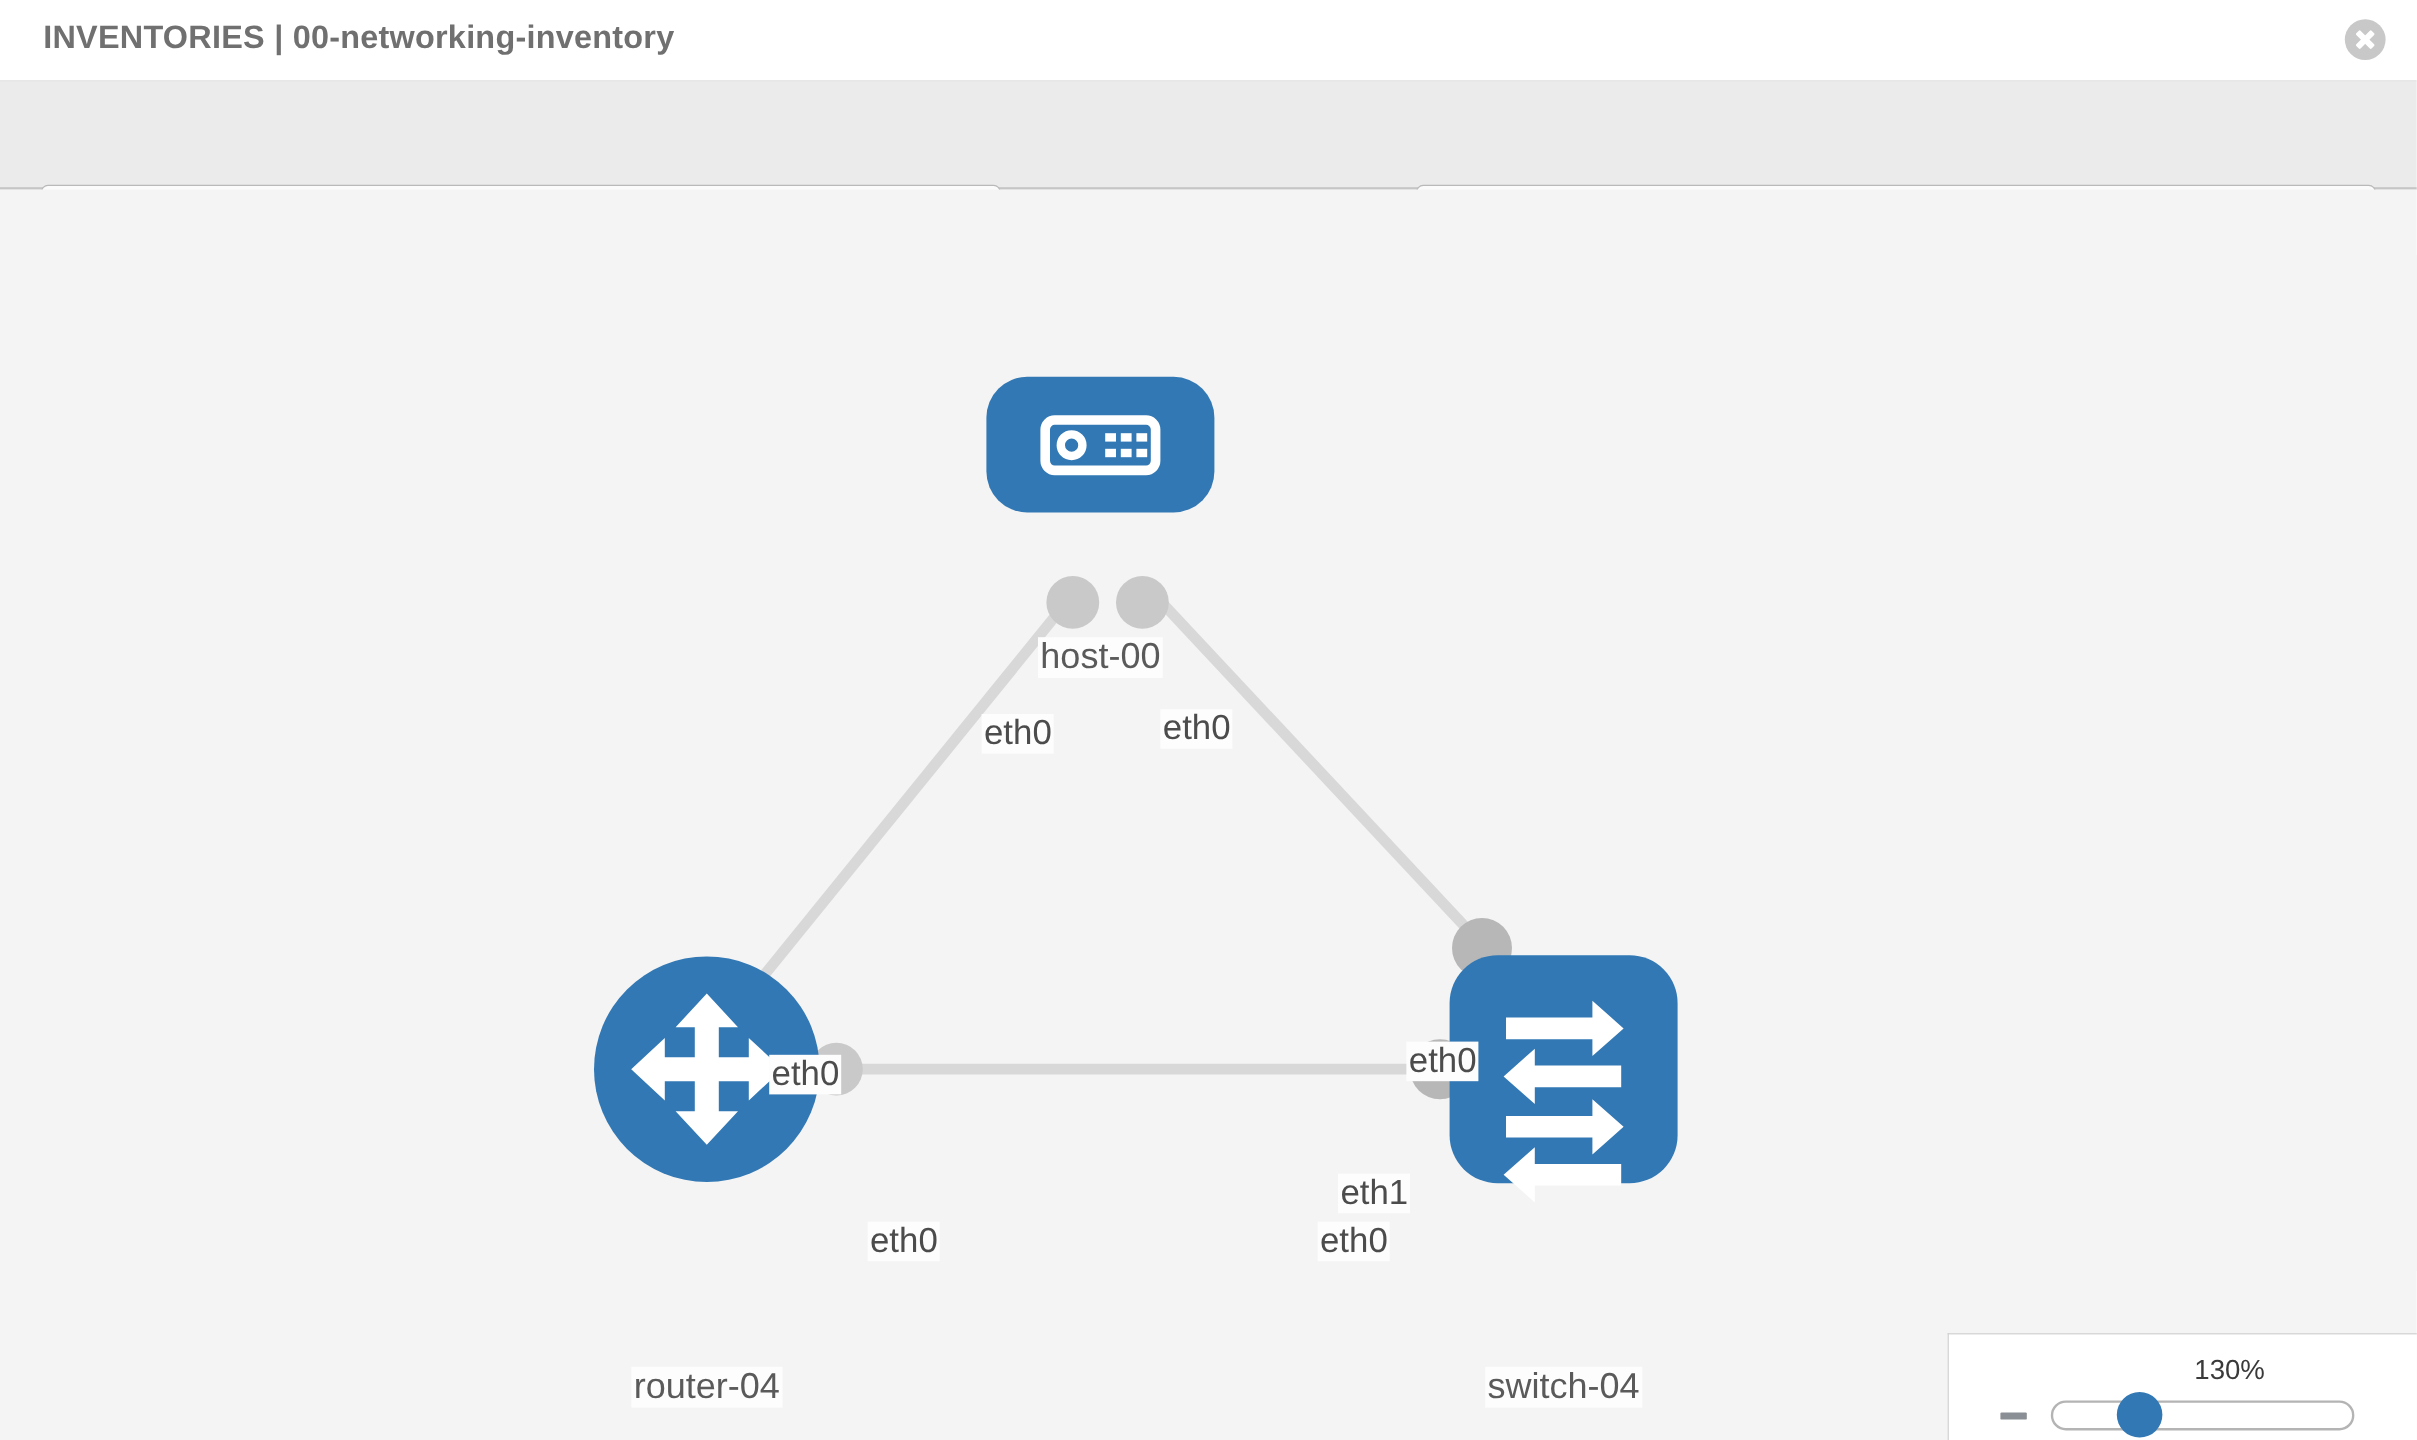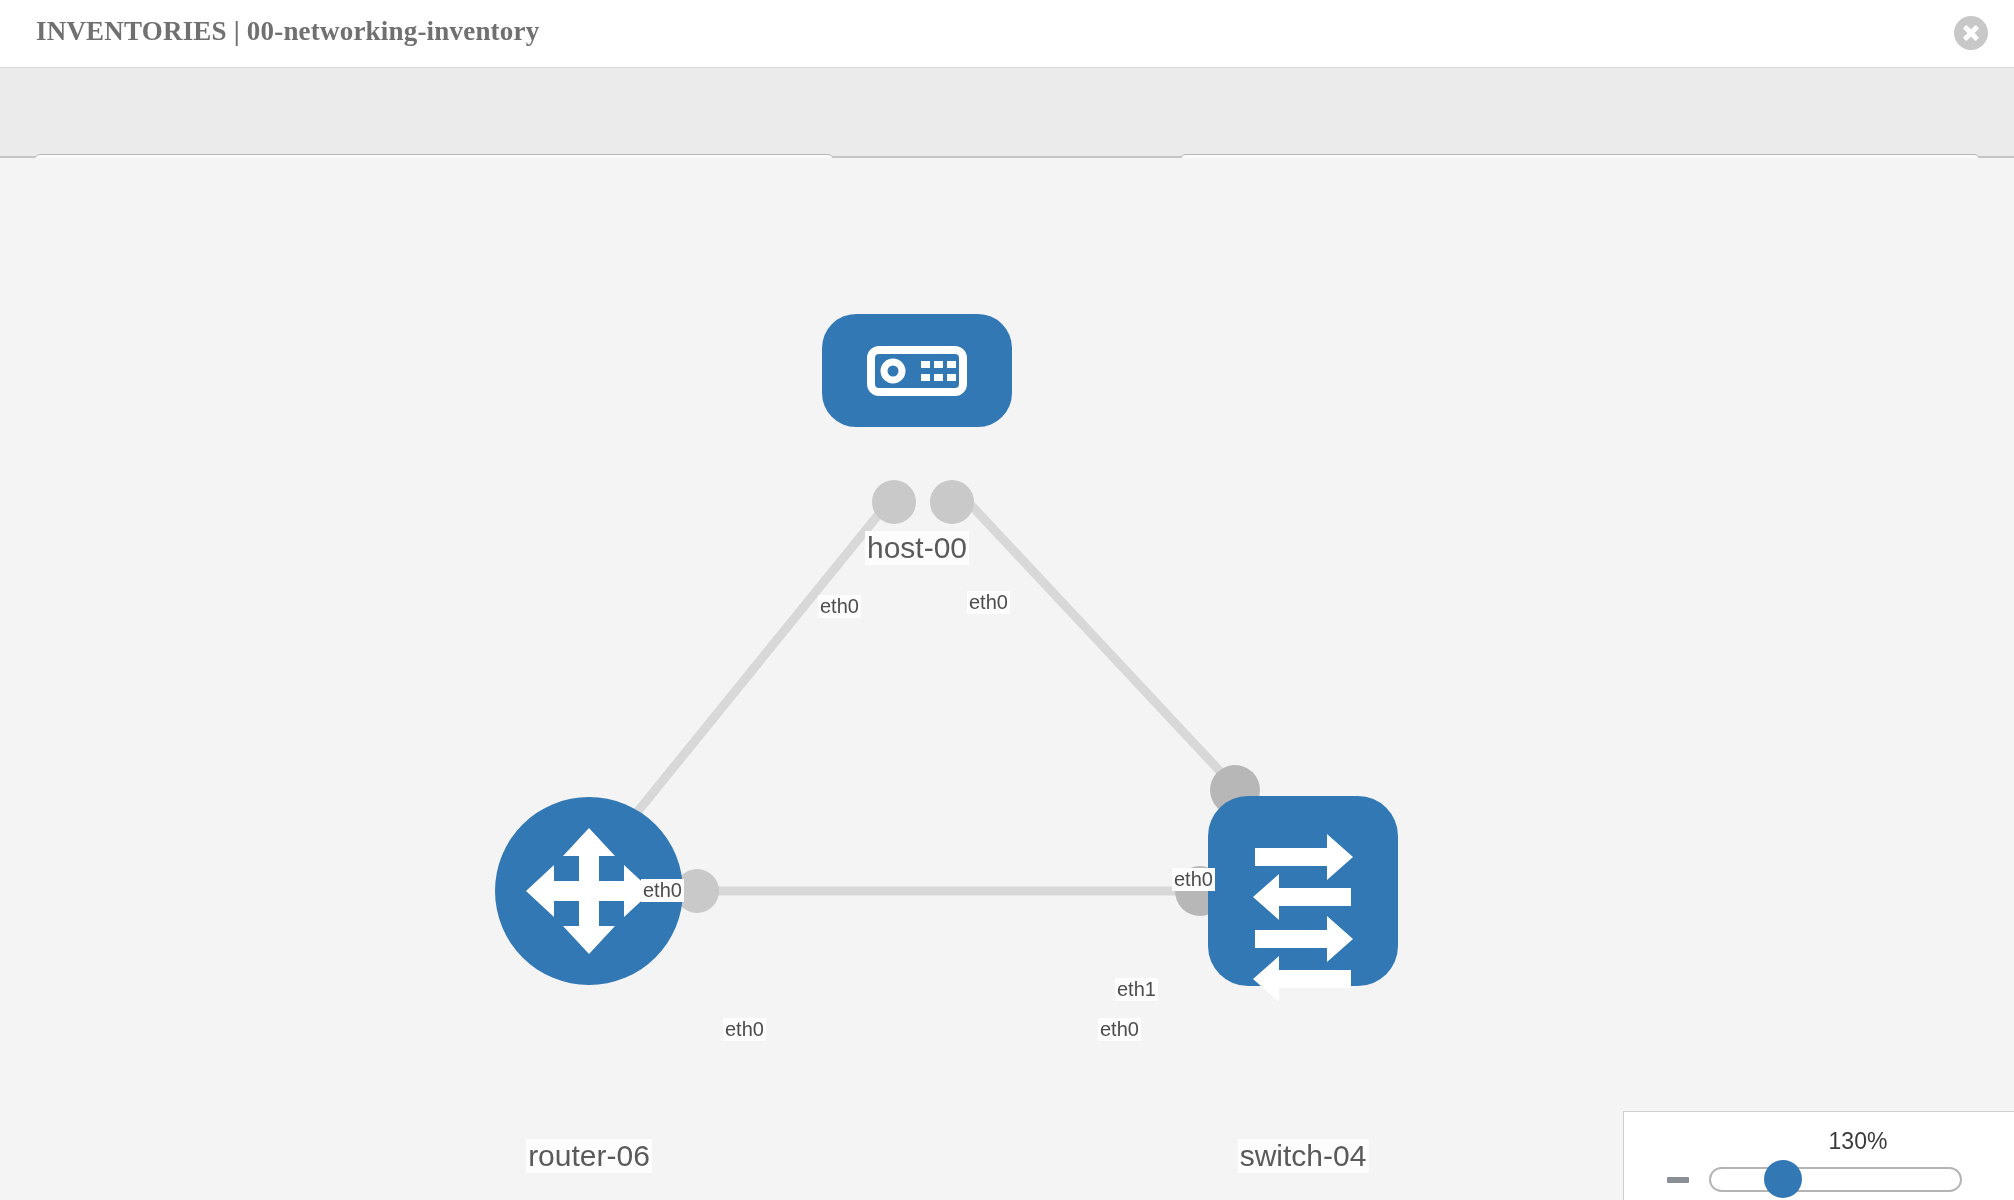--- a/index.html
+++ b/index.html
@@ -35,21 +35,20 @@
   }
   .header-title {
     position: absolute;
     left: 36px;
     top: 16px;
     font-size: 27px;
     font-weight: bold;
     color: #707070;
     letter-spacing: 0.2px;
     white-space: nowrap;
-    font-family: Liberation Serif, serif;
   }
   .close-btn {
     position: absolute;
     right: 26px;
     top: 16px;
     width: 34px;
     height: 34px;
     border-radius: 50%;
     background: #c8c8c8;
     cursor: pointer;
@@ -143,21 +142,21 @@
     position: absolute;
     font-size: 30px;
     color: #5a5a5a;
     background: #fdfdfd;
     white-space: nowrap;
     padding: 0 2px;
     transform: translateX(-50%);
   }
   .edge-label {
     position: absolute;
-    font-size: 20px;
+    font-size: 29px;
     color: #4c4c4c;
     background: #fdfdfd;
     white-space: nowrap;
     padding: 0 2px;
   }
 
   
   .zoom-panel {
     position: absolute;
     left: 1623px;
@@ -326,21 +325,21 @@
 
     <div class="edge-label" style="left:818px; top:437px;">eth0</div>
     <div class="edge-label" style="left:967px; top:433px;">eth0</div>
     <div class="edge-label" style="left:641px; top:721px;">eth0</div>
     <div class="edge-label" style="left:1172px; top:710px;">eth0</div>
     <div class="edge-label" style="left:723px; top:860px;">eth0</div>
     <div class="edge-label" style="left:1098px; top:860px;">eth0</div>
     <div class="edge-label" style="left:1115px; top:820px;">eth1</div>
 
     <div class="node-label" style="left:917px; top:326px;margin-top:47px;">host-00</div>
-    <div class="node-label" style="left:589px; top:981px;">router-06</div>
+    <div class="node-label" style="left:589px; top:981px;">router-04</div>
     <div class="node-label" style="left:1303px; top:981px;">switch-04</div>
 
   </div>
 
   <div class="zoom-panel">
     <div class="zoom-value">130%</div>
 
     <div class="zoom-minus">
       <span class="zm-h"></span>
     </div>

